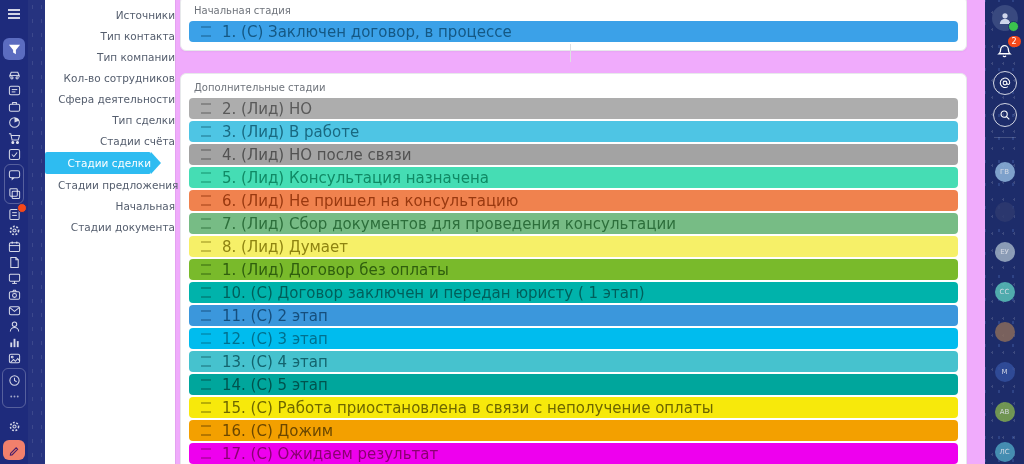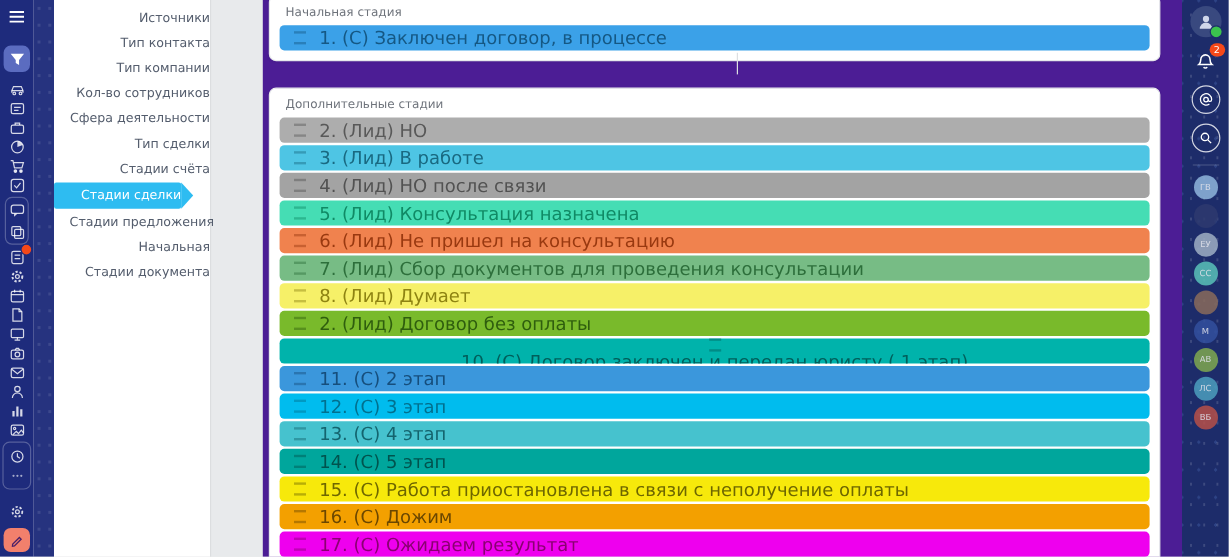--- a/index.html
+++ b/index.html
@@ -30,21 +30,21 @@
   
   .sidebar{position:absolute;left:45px;top:0;bottom:0;width:130px;background:#fff;z-index:3;
            box-shadow:1px 0 0 rgba(0,0,0,.05);padding-top:4px;}
   .side-item{position:relative;height:20px;line-height:20px;font-size:10.5px;color:#545D6D;
              padding-left:13px;white-space:nowrap;cursor:pointer;margin:1px 0;text-align:right;}
   .side-item.selected{background:#2EBCF1;color:#fff;border-radius:2px;margin-right:24px;height:22px;line-height:22px;}
   .side-item.selected::after{content:"";position:absolute;left:100%;top:0;width:0;height:0;
              border-top:11px solid transparent;border-bottom:11px solid transparent;border-left:10px solid #2EBCF1;}
 
   
-  .main{position:absolute;left:175px;right:39px;top:0;bottom:0;background:#4c1d95;z-index:2;margin-left:44px;}
+  .main{position:absolute;left:175px;right:39px;top:0;bottom:0;background:#f0abfc;z-index:2;}
   .card{background:#fff;border:1px solid #E7E9EB;border-radius:6px;margin:0 18px 0 5px;
         box-shadow:0 1px 2px rgba(0,0,0,.04);padding:6px 8px;}
   .card.initial{margin-top:-4px;padding-top:6px;}
   .card.additional{margin-top:22px;padding-bottom:14px;}
   .section-title{font-size:10px;color:#6E737B;margin:2px 0 5px 5px;}
   .stage-row{height:21px;border-radius:4px;margin-bottom:2px;display:flex;align-items:center;
              font-size:15px;cursor:pointer;}
   .drag{width:10px;height:7px;border-top:2px solid currentColor;border-bottom:2px solid currentColor;
         opacity:.45;margin:0 11px 0 12px;flex:0 0 auto;cursor:grab;}
   .stage-label{white-space:nowrap;overflow:hidden;}
@@ -59,21 +59,21 @@
   .rr-avatar{position:relative;width:26px;height:26px;border-radius:50%;background:#39497F;margin-top:5px;
              display:flex;align-items:center;justify-content:center;color:#cfd6ea;cursor:pointer;flex:0 0 auto;}
   .online-dot{position:absolute;right:-1px;bottom:-1px;width:9px;height:9px;border-radius:50%;
               background:#3BC34E;border:1.5px solid #1D2C6A;}
   .rr-btn{position:relative;width:24px;height:24px;border-radius:50%;display:flex;align-items:center;
           justify-content:center;color:#fff;margin-top:8px;cursor:pointer;flex:0 0 auto;}
   .rr-btn.circled{border:1.5px solid rgba(255,255,255,.8);width:22px;height:22px;}
   .notif-badge{position:absolute;top:-3px;right:-4px;min-width:11px;height:11px;border-radius:6px;
                background:#F54819;color:#fff;font-size:8px;line-height:11px;text-align:center;padding:0 1px;}
   .rr-divider{width:22px;height:1px;background:rgba(255,255,255,.18);margin-top:10px;flex:0 0 auto;}
-  .chat-avatar{width:20px;height:20px;border-radius:50%;margin-top:4px;opacity:.85;flex:0 0 auto;
+  .chat-avatar{width:20px;height:20px;border-radius:50%;margin-top:20px;opacity:.85;flex:0 0 auto;
                display:flex;align-items:center;justify-content:center;
                font-size:7px;color:rgba(255,255,255,.9);cursor:pointer;}
   .chat-avatars{display:flex;flex-direction:column;align-items:center;margin-top:4px;}
 </style>
 </head>
 <body>
 
 <div class="app">
 
   <div class="left-rail">
@@ -342,24 +342,24 @@
             <span class="stage-label">7. (Лид) Сбор документов для проведения консультации</span>
           </div>
 
           <div class="stage-row" style="background: rgb(246, 240, 104); color: rgb(142, 131, 18);">
             <span class="drag"></span>
             <span class="stage-label">8. (Лид) Думает</span>
           </div>
 
           <div class="stage-row" style="background: rgb(121, 186, 43); color: rgb(47, 94, 14);">
             <span class="drag"></span>
-            <span class="stage-label">2. (Лид) Договор без оплаты</span>
-          </div>
-
-          <div class="stage-row" style="background: rgb(0, 179, 171); color: rgb(0, 95, 91); flex-direction: column;">
+            <span class="stage-label">1. (Лид) Договор без оплаты</span>
+          </div>
+
+          <div class="stage-row" style="background: rgb(0, 179, 171); color: rgb(0, 95, 91);">
             <span class="drag"></span>
             <span class="stage-label">10. (С) Договор заключен и передан юристу ( 1 этап)</span>
           </div>
 
           <div class="stage-row" style="background: rgb(59, 151, 220); color: rgb(22, 78, 124);">
             <span class="drag"></span>
             <span class="stage-label">11. (С) 2 этап</span>
           </div>
 
           <div class="stage-row" style="background: rgb(0, 188, 238); color: rgb(0, 112, 143);">

